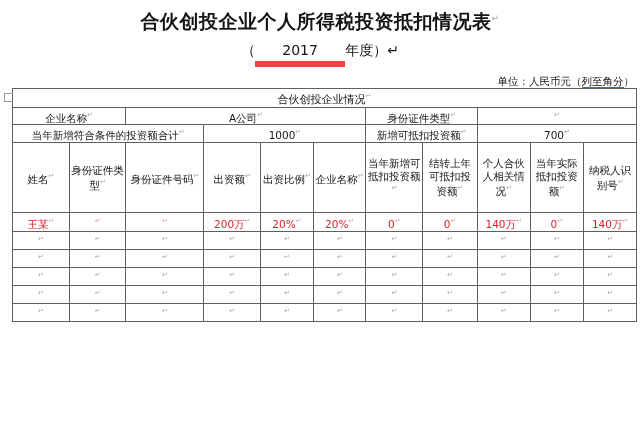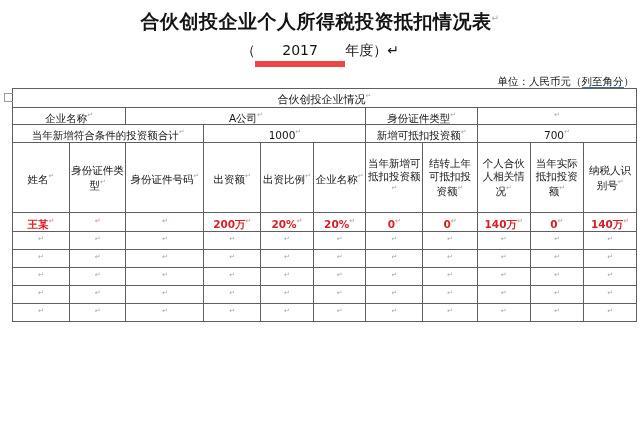--- a/index.html
+++ b/index.html
@@ -83,21 +83,21 @@
     vertical-align:middle;
     padding:1px 2px;
     color:#161616;
     box-sizing:border-box;
     word-break:break-all;
   }
   .band{ font-size:11px; height:17px; }
   .lbl{ font-size:10.5px; }
   .hdr td{ font-size:10.5px; line-height:12.5px; padding:2px 1px; }
   .mark{ font-size:7px; color:#9aa7bb; vertical-align:super; }
-  .red{ color:#d81f26; font-weight:700; font-size:10.5px; }
+  .red{ color:#d81f26; font-weight:400; font-size:10.5px; }
   .red .mark{ color:#d8a0a4; }
   .empty{ height:18px; }
   .datarow td{ height:19px; }
   .declare{
     text-align:left;
     font-size:10.5px;
     line-height:15px;
     padding:4px 6px 4px 8px;
     text-indent:20px;
   }

